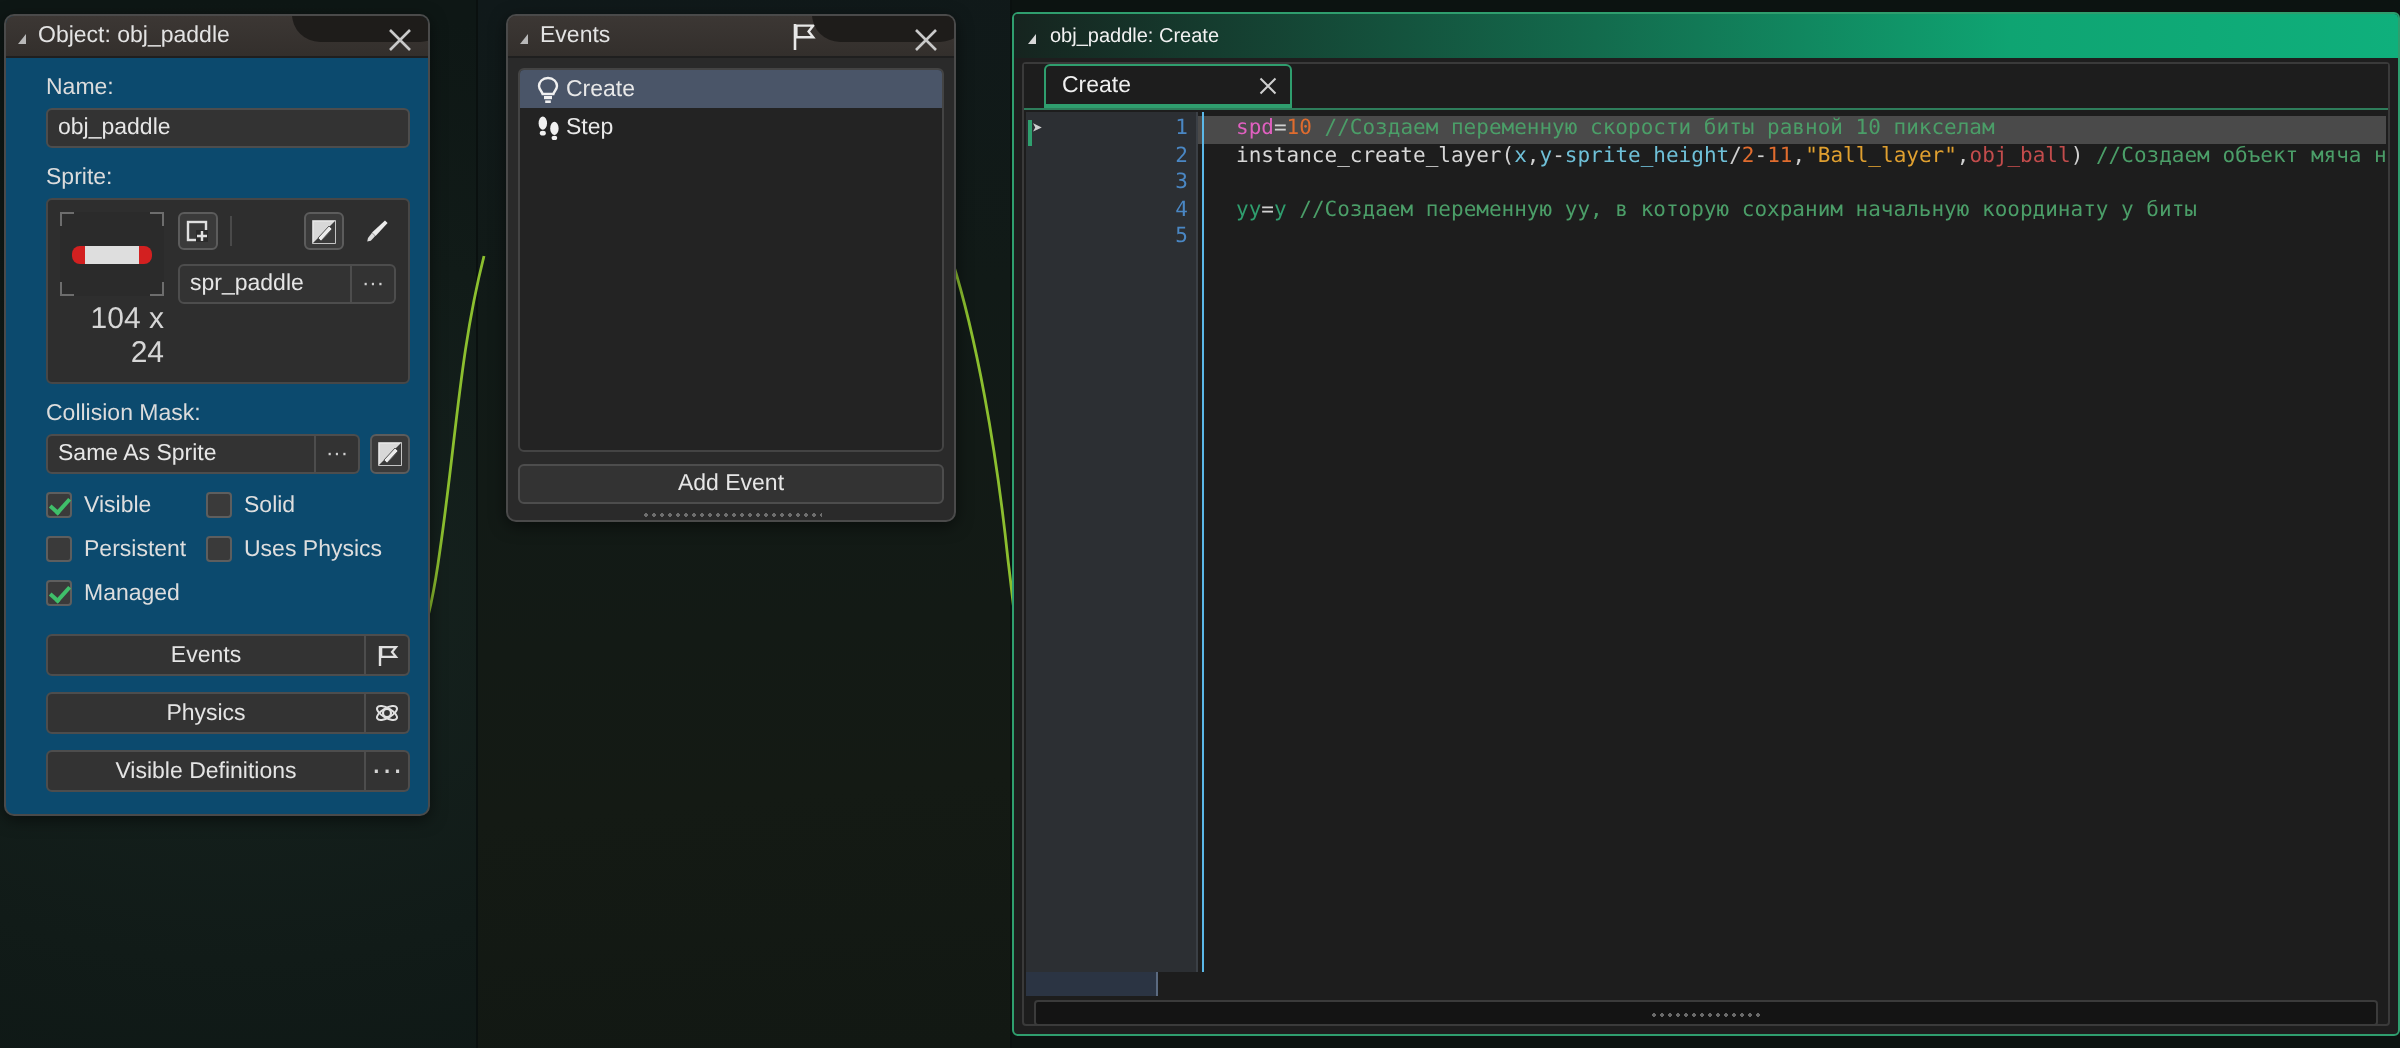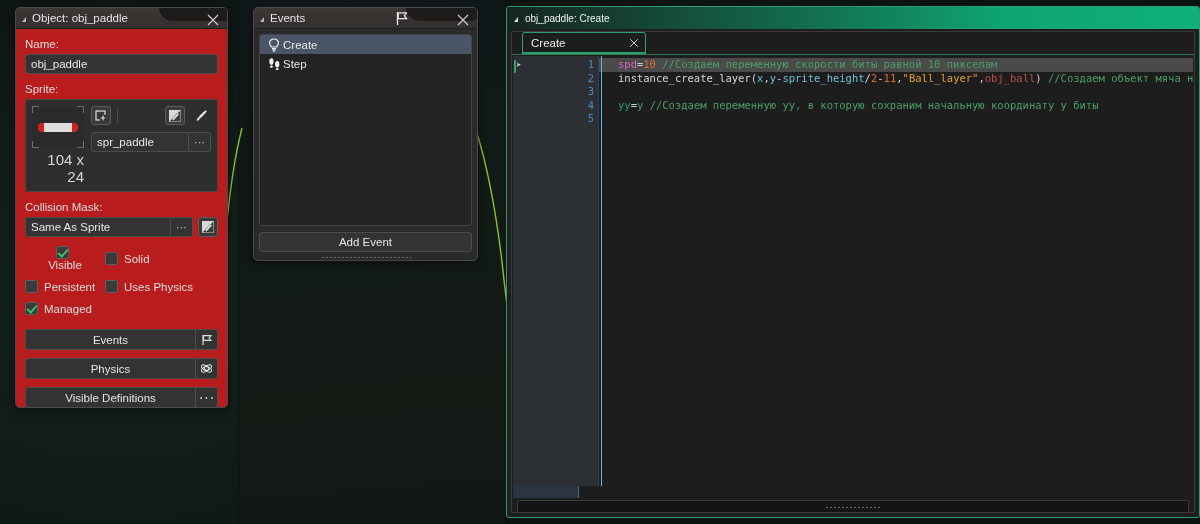--- a/index.html
+++ b/index.html
@@ -69,22 +69,22 @@
     border-radius: 0 0 14px 14px;
   }
   .panel-title .close {
     position: absolute; right: 6px; top: 3px;
     width: 14px; height: 14px;
     color: #c9c9c9; font-size: 13px; line-height: 13px; text-align: center;
     cursor: pointer;
   }
 
   
-  #object-panel { left: 15px; top: 7px; width: 213px; height: 401px; background:#b91c1c; }
-  .obj-body { padding: 9px 9px 0 9px; }
+  #object-panel { left: 2px; top: 7px; width: 213px; height: 401px; background:#0c4a6e; }
+  .obj-body { padding: 9px 9px 0 20px; }
   .field-label { color: #dcdcdc; font-size: 11.5px; margin-bottom: 4px; }
   .text-input {
     height: 20px;
     background: #333333;
     border: 1px solid #4d4d4d;
     border-radius: 3px;
     color: #e6e6e6;
     font-size: 11.5px;
     display: flex; align-items: center;
     padding: 0 5px;
@@ -429,21 +429,21 @@
       <div class="icon-btn" style="width:20px;height:20px;">
         <svg width="12" height="12" viewBox="0 0 12 12">
           <rect x="0.5" y="0.5" width="11" height="11" fill="#d8d8d8" stroke="#e8e8e8" stroke-width="0.8"></rect>
           <path d="M0.5 11.5 L11.5 0.5 L11.5 11.5 Z" fill="#3a3a3a"></path>
           <path d="M3 9 L8.5 3 L10 4.5 L4.5 10.5 Z" fill="#ececec" stroke="#555" stroke-width="0.5"></path>
         </svg>
       </div>
     </div>
 
     <div class="cb-row">
-      <div class="cb-item" style="width:80px;flex-direction:column;">
+      <div class="cb-item" style="width:80px;">
         <div class="cb checked"></div>
         <span class="cb-label">Visible</span>
       </div>
       <div class="cb-item">
         <div class="cb"></div>
         <span class="cb-label">Solid</span>
       </div>
     </div>
 
     <div class="cb-row">

